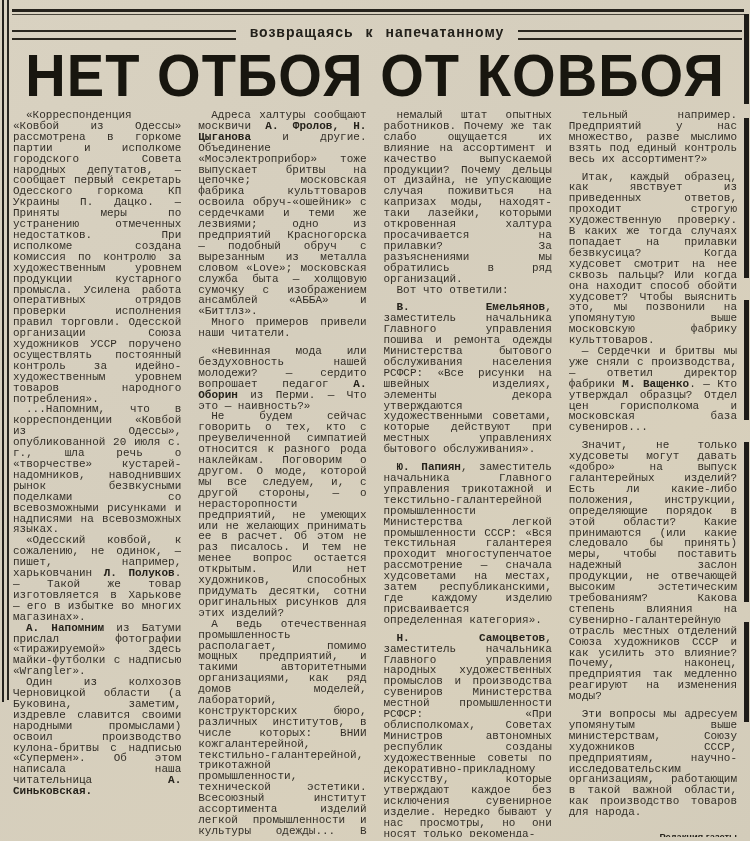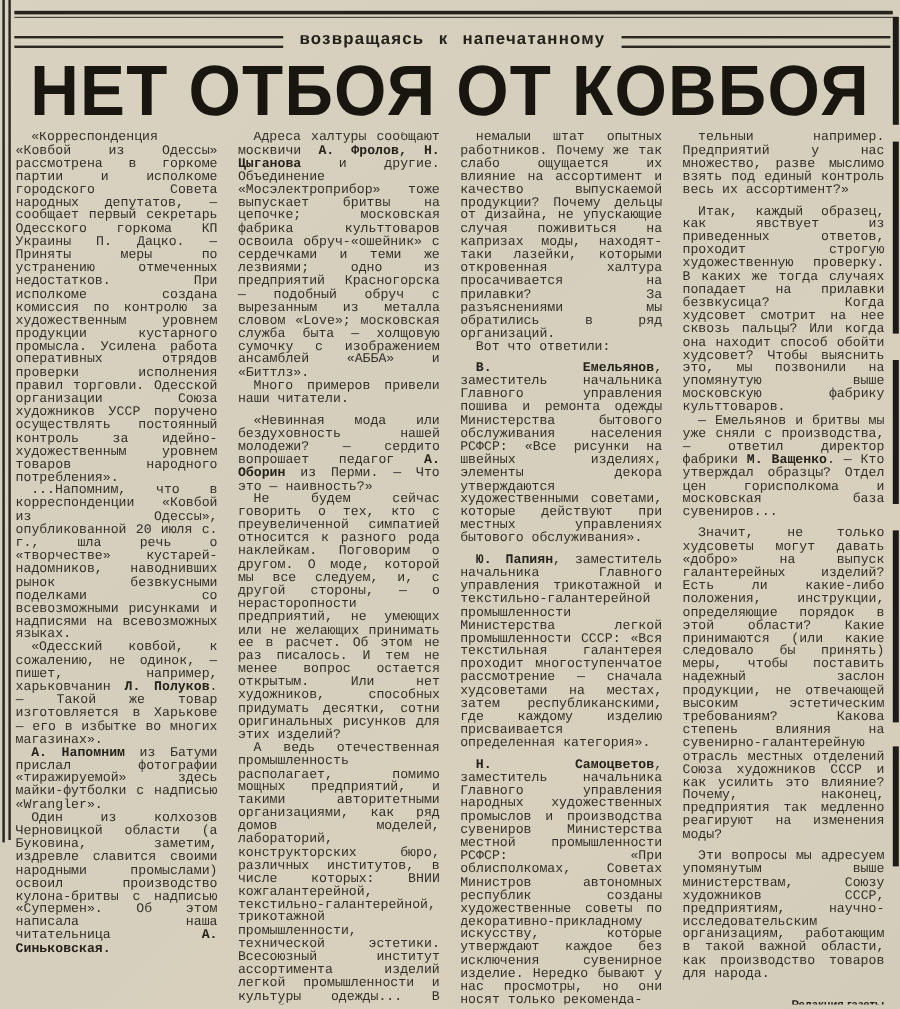--- a/index.html
+++ b/index.html
@@ -87,19 +87,19 @@
   <div class="col">
       <p class=""><span>немалый штат опытных работников. Почему же так слабо ощущается их влияние на ассортимент и качество выпускаемой продукции? Почему дельцы от дизайна, не упускающие случая поживиться на капризах моды, находят-таки лазейки, которыми откровенная халтура просачивается на прилавки? За разъяснениями мы обратились в ряд организаций.</span></p>
       <p class=""><span>Вот что ответили:</span></p>
       <p class="spaced"><b>В. Емельянов</b><span>, заместитель начальника Главного управления пошива и ремонта одежды Министерства бытового обслуживания населения РСФСР: «Все рисунки на швейных изделиях, элементы декора утверждаются художественными советами, которые действуют при местных управлениях бытового обслуживания».</span></p>
       <p class="spaced"><b>Ю. Папиян</b><span>, заместитель начальника Главного управления трикотажной и текстильно-галантерейной промышленности Министерства легкой промышленности СССР: «Вся текстильная галантерея проходит многоступенчатое рассмотрение — сначала худсоветами на местах, затем республиканскими, где каждому изделию присваивается определенная категория».</span></p>
       <p class="spaced"><b>Н. Самоцветов</b><span>, заместитель начальника Главного управления народных художественных промыслов и производства сувениров Министерства местной промышленности РСФСР: «При облисполкомах, Советах Министров автономных республик созданы художественные советы по декоративно-прикладному искусству, которые утверждают каждое без исключения сувенирное изделие. Нередко бывают у нас просмотры, но они носят только рекоменда-</span></p>
     </div>
   <div class="col">
       <p class=""><span>тельный например. Предприятий у нас множество, разве мыслимо взять под единый контроль весь их ассортимент?»</span></p>
       <p class="spaced"><span>Итак, каждый образец, как явствует из приведенных ответов, проходит строгую художественную проверку. В каких же тогда случаях попадает на прилавки безвкусица? Когда худсовет смотрит на нее сквозь пальцы? Или когда она находит способ обойти худсовет? Чтобы выяснить это, мы позвонили на упомянутую выше московскую фабрику культтоваров.</span></p>
-      <p class=""><span>— Емельянов и бритвы мы уже сняли с производства, — ответил директор фабрики </span><b>М. Ващенко</b><span>. — Кто утверждал образцы? Отдел цен горисполкома и московская база сувениров...</span></p>
+      <p class=""><span>— Сердечки и бритвы мы уже сняли с производства, — ответил директор фабрики </span><b>М. Ващенко</b><span>. — Кто утверждал образцы? Отдел цен горисполкома и московская база сувениров...</span></p>
       <p class="spaced"><span>Значит, не только худсоветы могут давать «добро» на выпуск галантерейных изделий? Есть ли какие-либо положения, инструкции, определяющие порядок в этой области? Какие принимаются (или какие следовало бы принять) меры, чтобы поставить надежный заслон продукции, не отвечающей высоким эстетическим требованиям? Какова степень влияния на сувенирно-галантерейную отрасль местных отделений Союза художников СССР и как усилить это влияние? Почему, наконец, предприятия так медленно реагируют на изменения моды?</span></p>
       <p class="spaced"><span>Эти вопросы мы адресуем упомянутым выше министерствам, Союзу художников СССР, предприятиям, научно-исследовательским организациям, работающим в такой важной области, как производство товаров для народа.</span></p>
       <p class="signature"><b>Редакция газеты</b></p>
       <p class="signature"><b>«Советская культура».</b></p>
     </div>
 </div>
 
 </body></html>

